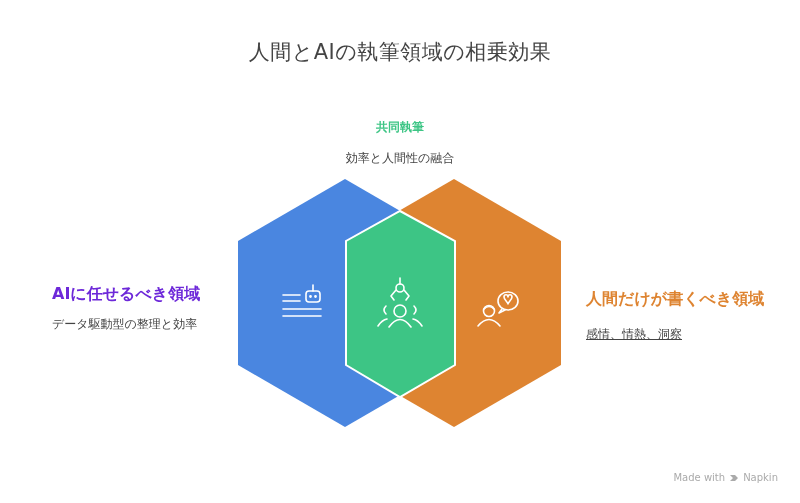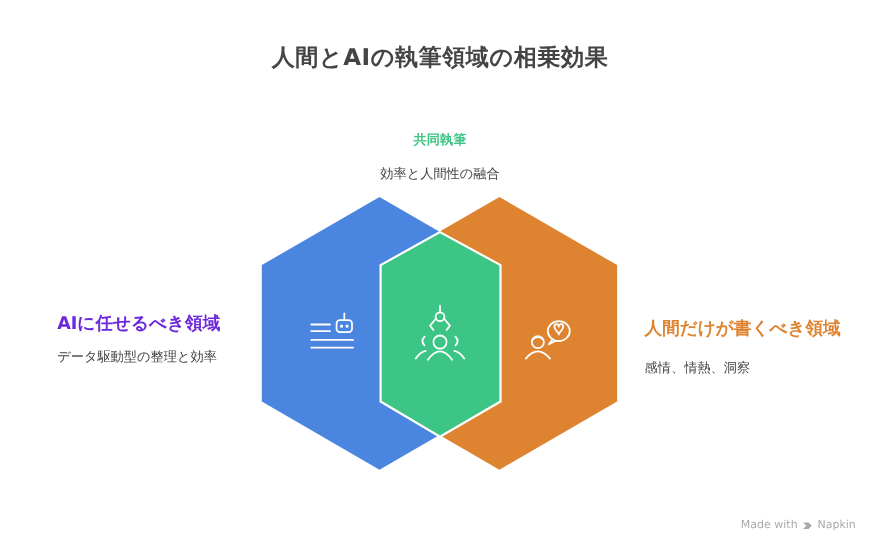--- a/index.html
+++ b/index.html
@@ -2,21 +2,21 @@
 <html><head>
   <meta charset="utf-8">
   <style>
     html, body { margin: 0; padding: 0; }
     body {
       width: 800px; height: 503px; background: #ffffff; position: relative; overflow: hidden;
       font-family: "DejaVu Sans", "Liberation Sans", sans-serif;
     }
     .title {
       position: absolute; left: 0; top: 38px; width: 800px; text-align: center;
-      font-size: 21px; font-weight: bold; color: #444444; letter-spacing: 0.5px;
+      font-size: 21px; font-weight: normal; color: #444444; letter-spacing: 0.5px;
     }
     .center-title {
       position: absolute; left: 300px; top: 119px; width: 200px; text-align: center;
       font-size: 12px; font-weight: bold; color: #3DC585;
     }
     .center-desc {
       position: absolute; left: 300px; top: 150px; width: 200px; text-align: center;
       font-size: 12px; color: #444444;
     }
     .left-title {
@@ -26,21 +26,21 @@
     .left-desc {
       position: absolute; left: 52px; top: 316px; width: 190px;
       font-size: 12px; color: #444444;
     }
     .right-title {
       position: absolute; left: 586px; top: 272px; width: 180px;
       font-size: 16px; font-weight: bold; color: #DE8431; line-height: 22px; margin-top: 16px;
     }
     .right-desc {
       position: absolute; left: 586px; top: 326px; width: 180px;
-      font-size: 12px; color: #444444;
+      font-size: 12px; color: #444444; text-decoration: underline;
     }
     .diagram { position: absolute; left: 0; top: 0; }
     .watermark {
       position: absolute; right: 22px; top: 472px; font-size: 10px; color: #aaaaaa;
       display: flex; align-items: center; gap: 4px;
     }
   </style>
 </head>
 <body>
 

